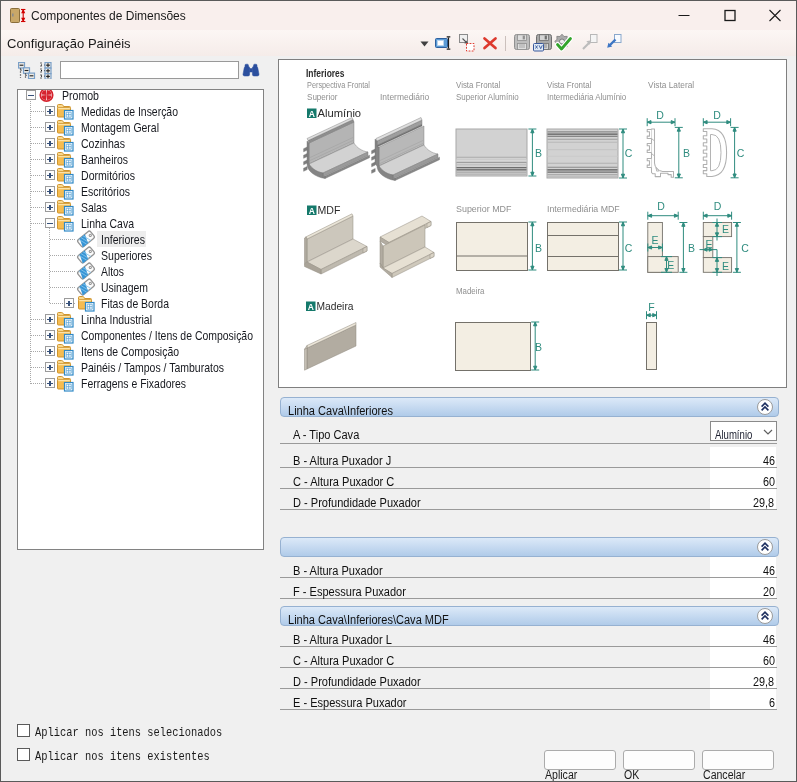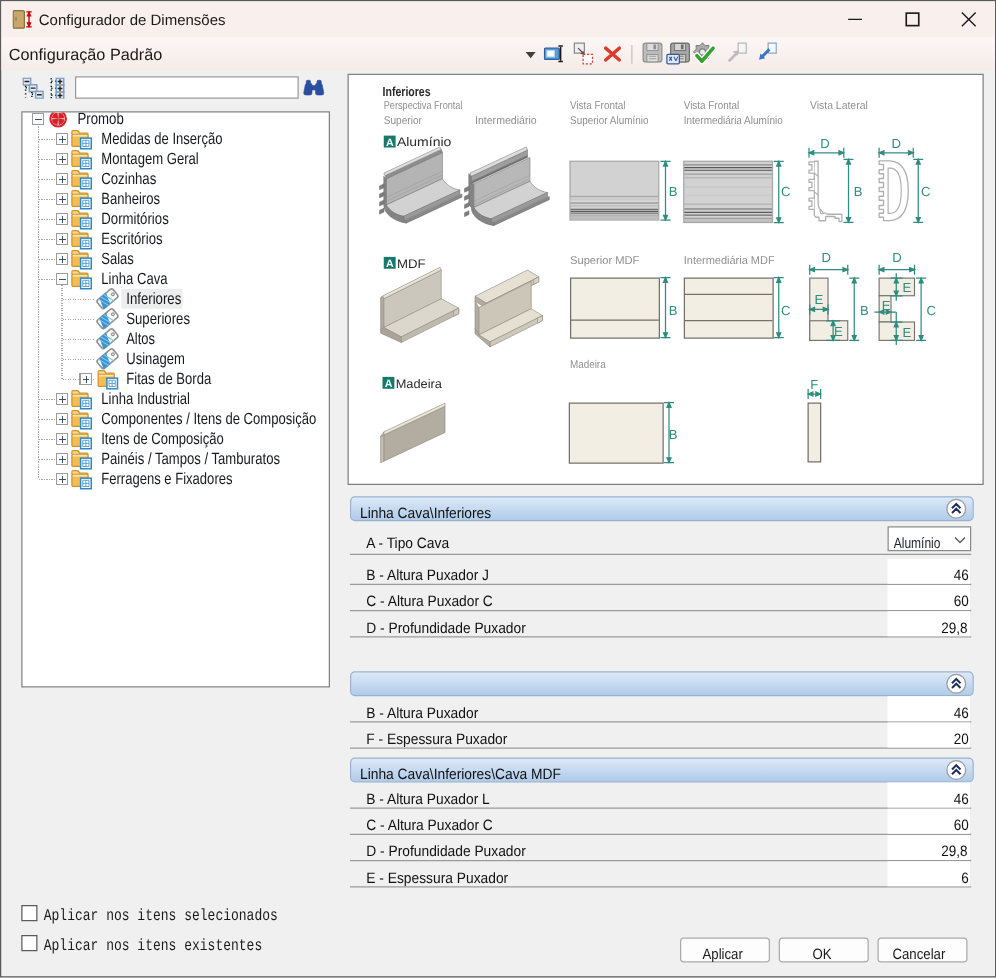--- a/index.html
+++ b/index.html
@@ -22,50 +22,50 @@
   background:linear-gradient(#dce9f8,#b0cbe9); }
 .sehead .txt { position:absolute; left:7px; top:3px; }
 .chev { position:absolute; right:5px; top:1px; width:16px; height:16px; border-radius:50%;
   background:#fff; border:1px solid #9a9a9a; }
 .row { position:relative; height:21px; border-bottom:1px solid #9a9a9a; width:497px; }
 .row .lbl { position:absolute; left:13px; top:4px; }
 .row .val { position:absolute; left:430px; top:0; width:66px; height:20px; background:#fff; padding:4px 0 0 3px; }
 .cb { position:absolute; left:16px; width:13px; height:13px; background:#fff; border:1px solid #5a5a5a; }
 .cbl { position:absolute; left:34px;font-family:Liberation Mono, monospace; }
 .btn { position:absolute; top:749px; width:72px; height:20px; background:#fdfdfd;
-  border:1px solid #ababab; border-radius:3px; text-align:center; padding-top:3px; }
+  border:1px solid #ababab; border-radius:3px; text-align:left; padding-top:14px; }
 </style>
 </head>
 <body>
 <div id="win">
   <div id="titlebar">
     <svg style="position:absolute;left:9px;top:6px" width="17" height="17" viewBox="0 0 17 17">
       <rect x="0.5" y="1.5" width="9" height="14" rx="1" fill="#c9a768" stroke="#8a6d3b"></rect>
       <rect x="2" y="6.5" width="1.6" height="3" fill="#8c8c8c"></rect>
       <g stroke="#d20000" stroke-width="1.1" fill="#d20000">
         <line x1="13.2" y1="2.5" x2="13.2" y2="14.5"></line>
         <line x1="11" y1="2.5" x2="15.4" y2="2.5"></line>
         <line x1="11" y1="14.5" x2="15.4" y2="14.5"></line>
         <path d="M13.2 3 L12 5.6 L14.4 5.6 Z"></path>
         <path d="M13.2 14 L12 11.4 L14.4 11.4 Z"></path>
       </g>
     </svg>
-    <div id="title">Configurador de Dimensões</div>
+    <div id="title">Componentes de Dimensões</div>
     <svg style="position:absolute;left:660px;top:0" width="46" height="29">
         <line x1="17.5" y1="14.5" x2="28.5" y2="14.5" stroke="#1a1a1a" stroke-width="1"></line>
       </svg>
     <svg style="position:absolute;left:706px;top:0" width="46" height="29">
         <rect x="18" y="9.5" width="10" height="10" fill="none" stroke="#1a1a1a" stroke-width="1.3"></rect>
       </svg>
     <svg style="position:absolute;left:751px;top:0" width="46" height="29">
         <path d="M17.5 9 L28.5 20 M28.5 9 L17.5 20" stroke="#1a1a1a" stroke-width="1.1"></path>
       </svg>
   </div>
   <div id="toolbar">
-    <div id="combomain">Configuração Padrão</div>
+    <div id="combomain">Configuração Painéis</div>
     <svg style="position:absolute;left:419px;top:11px" width="9" height="6">
         <path d="M0.5 0.5 L8.5 0.5 L4.5 5.5 Z" fill="#404040"></path>
       </svg>
     <svg style="position:absolute;left:434px;top:3px" width="200" height="20" viewBox="0 0 200 20">
         <g>
           <rect x="0.5" y="5.5" width="12" height="9" rx="1" fill="#5b9bd5" stroke="#2d5f9e"></rect>
           <rect x="2.5" y="7.5" width="6" height="5" fill="#fff" stroke="#bcd6f0" stroke-width="0.8"></rect>
           <g stroke="#1a1a1a" stroke-width="1.2">
             <line x1="13.5" y1="4.5" x2="13.5" y2="15.5"></line>
             <path d="M11.7 3.8 h3.6 M11.7 16.2 h3.6"></path>

